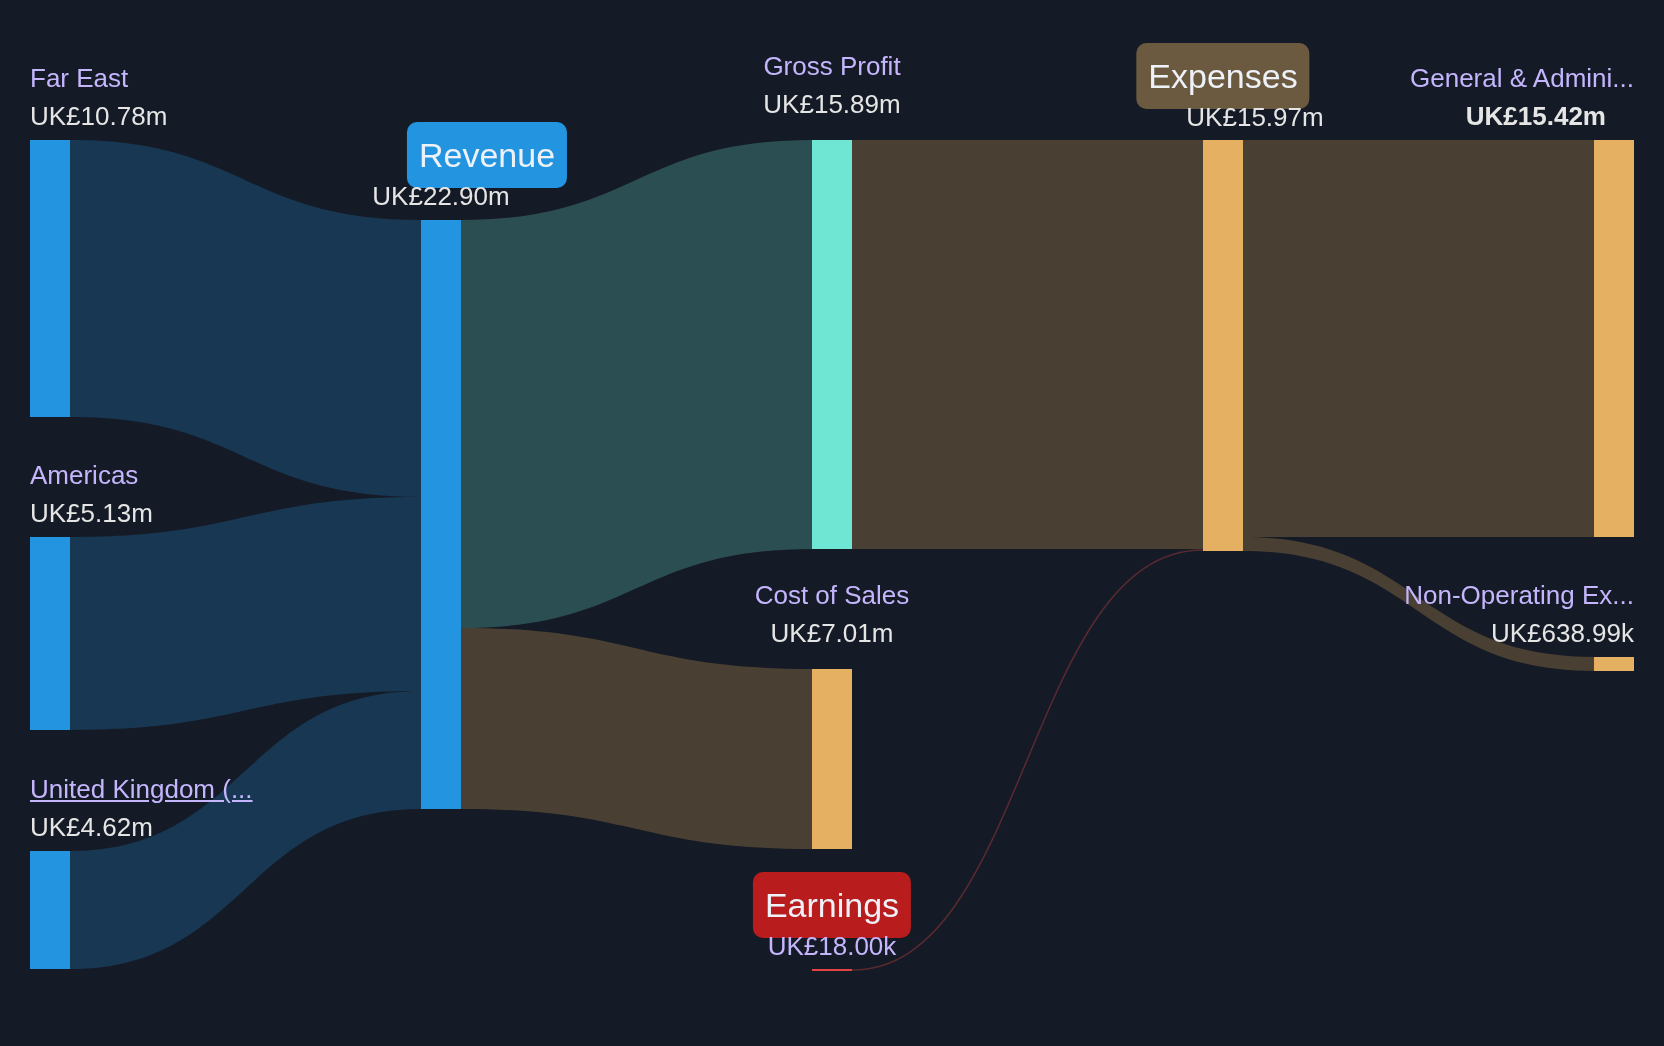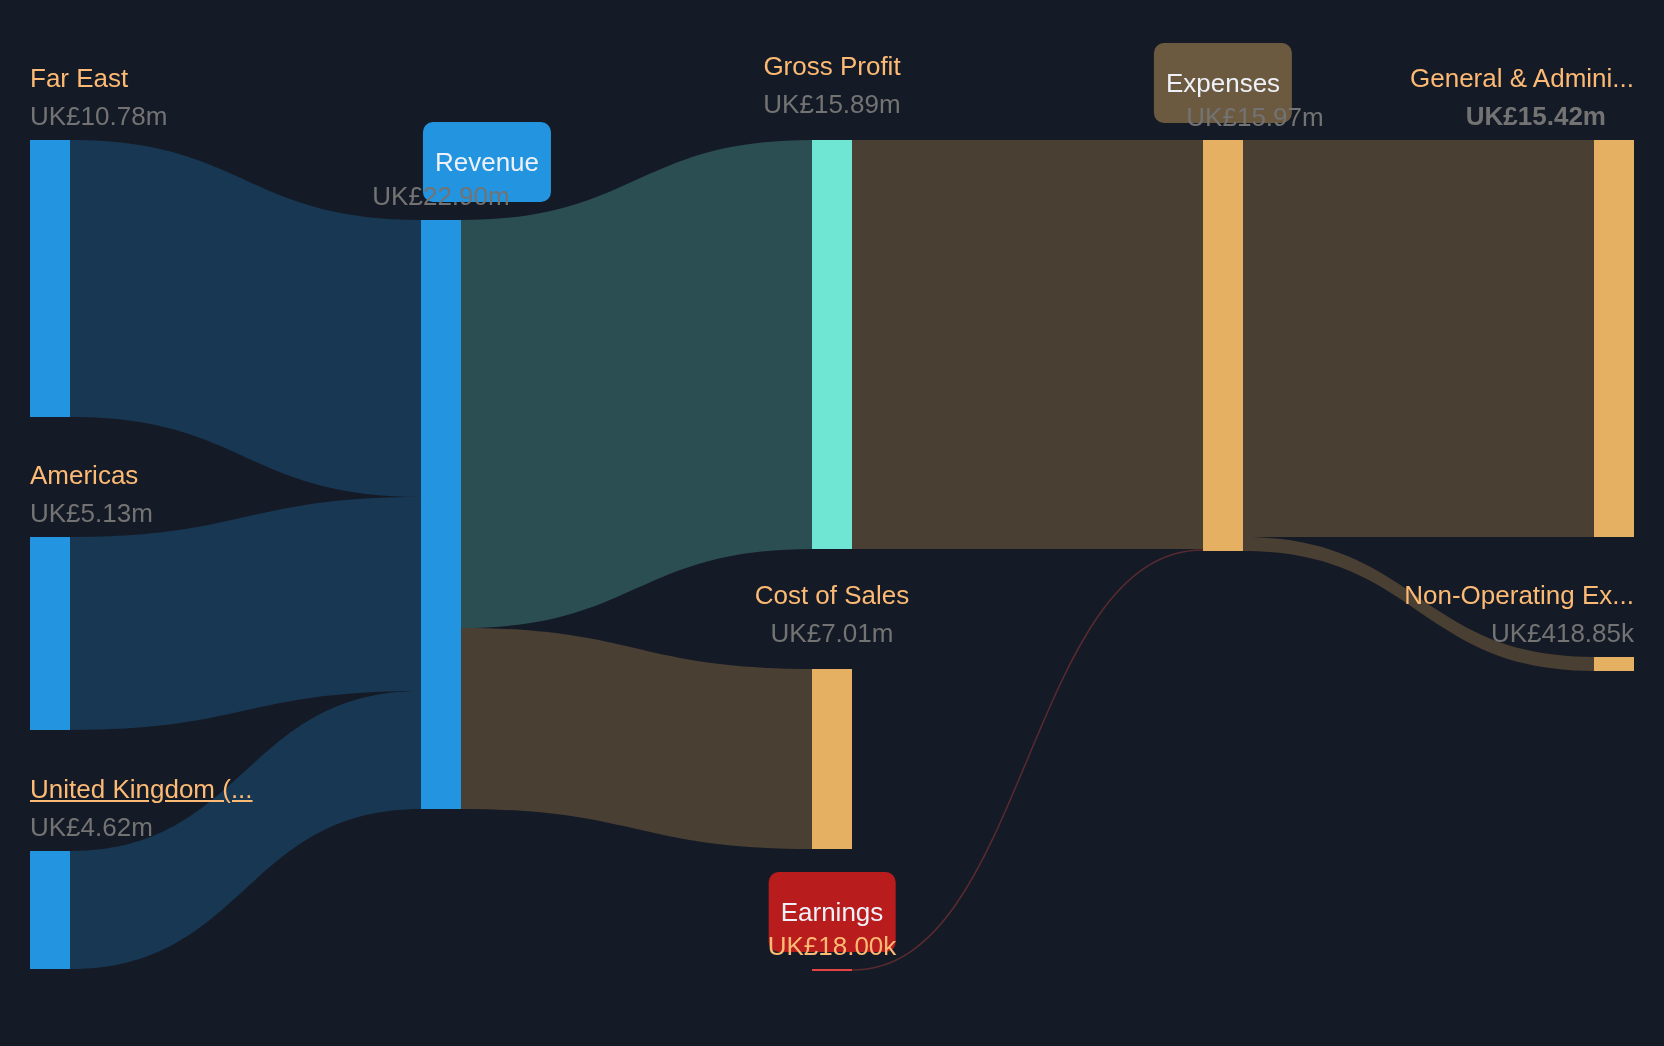--- a/index.html
+++ b/index.html
@@ -1,24 +1,24 @@
 <!DOCTYPE html>
 <html><head>
 <meta charset="utf-8">
 <style>
   html, body { margin: 0; padding: 0; background: #151b26; }
   body { width: 1664px; height: 1046px; overflow: hidden; font-family: "Liberation Sans", "DejaVu Sans", sans-serif; }
   #chart { position: absolute; left: 0; top: 0; width: 1664px; height: 1046px; }
   .lbl { position: absolute; white-space: nowrap; font-size: 26px; line-height: 30px; }
-  .name { color: #fdba74; }
-  .val { color: #737373; }
+  .name { color: #c4b5fd; }
+  .val { color: #e5e5e5; }
   .left { text-align: left; }
   .center { text-align: right; transform: translateX(-50%); }
   .right { text-align: left; transform: translateX(-100%); }
-  .badge { position: absolute; transform: translateX(-50%); padding: 24px 12px; border-radius: 10px; font-size: 26px; line-height: 32px; color: #eef2f8; white-space: nowrap; }
+  .badge { position: absolute; transform: translateX(-50%); padding: 17px 12px; border-radius: 10px; font-size: 34px; line-height: 32px; color: #eef2f8; white-space: nowrap; }
 </style>
 </head>
 <body>
 
 <svg id="chart" viewBox="0 0 1664 1046" xmlns="http://www.w3.org/2000/svg">
   <rect x="0" y="0" width="1664" height="1046" fill="#151b26"></rect>
 
   <g>
     <path fill="#183753" d="M70,140 C245,140 245,220 421,220 L421,497 C245,497 245,417 70,417 Z"></path>
     <path fill="#183753" d="M70,537 C245,537 245,497 421,497 L421,691 C245,691 245,730 70,730 Z"></path>
@@ -66,13 +66,13 @@
 <div class="badge" style="left:832px;top:872px;background:#b91c1c;text-align:center;">Earnings</div>
 <div class="lbl name center" style="left:832px;top:931px;">UK£18.00k</div>
 
 <div class="badge" style="left:1223px;top:43px;background:#6b5a40;">Expenses</div>
 <div class="lbl val center" style="left:1255px;top:102px;">UK£15.97m</div>
 
 <div class="lbl name right" style="left:1634px;top:63px;">General &amp; Admini...</div>
 <div class="lbl val right" style="left:1606px;top:101px;font-weight:bold;">UK£15.42m</div>
 
 <div class="lbl name right" style="left:1634px;top:580px;">Non-Operating Ex...</div>
-<div class="lbl val right" style="left:1634px;top:618px;">UK£418.85k</div>
+<div class="lbl val right" style="left:1634px;top:618px;">UK£638.99k</div>
 
 </body></html>

